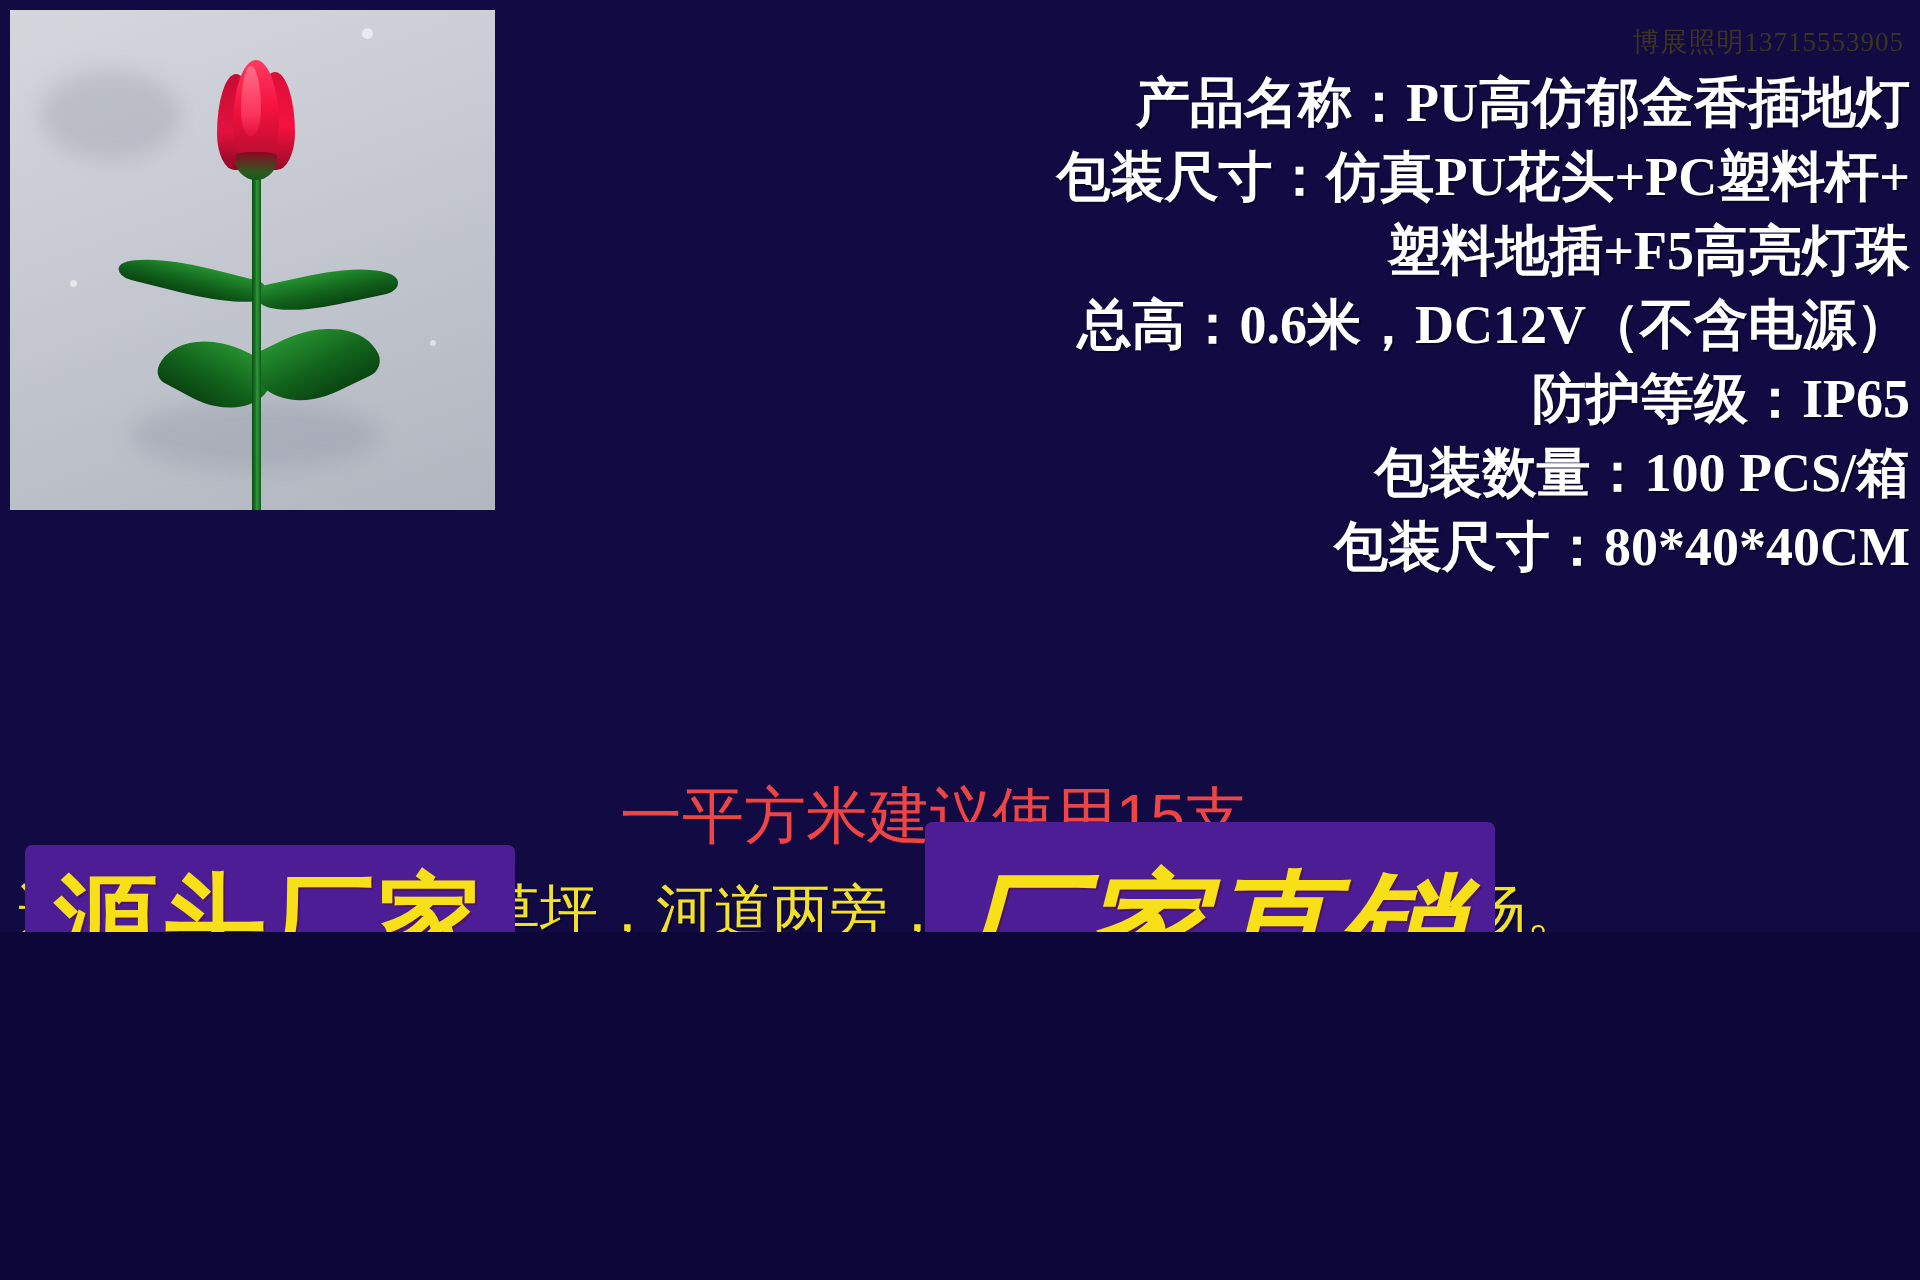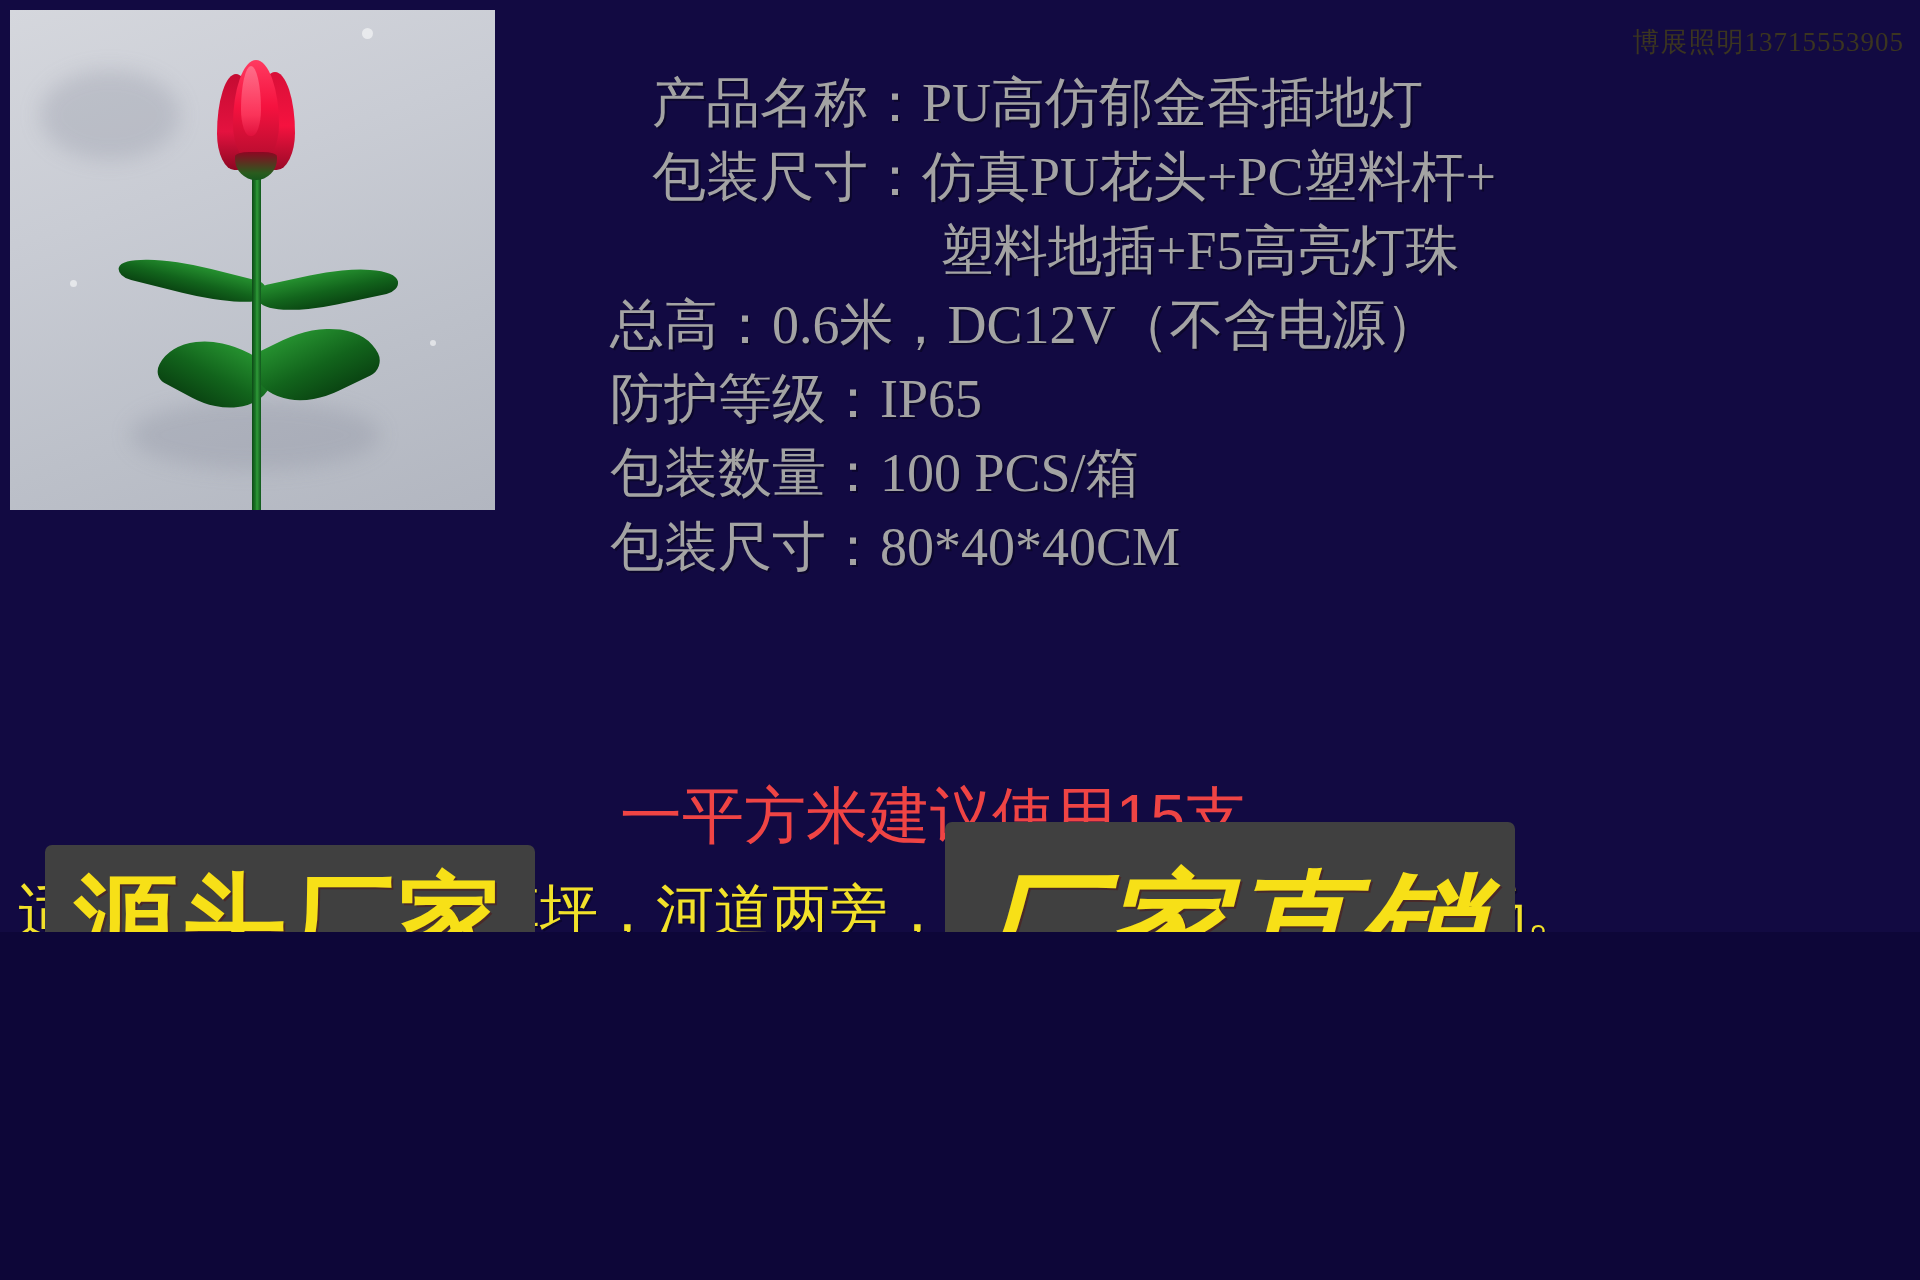--- a/index.html
+++ b/index.html
@@ -7,20 +7,21 @@
     padding: 0;
     background: #0d0638;
   }
   #page {
     position: relative;
     width: 1920px;
     height: 932px;
     background: #120a42;
     overflow: hidden;
     font-family: "Liberation Serif", "DejaVu Serif", serif;
+    text-align: right;
   }
 
   
   #photo {
     position: absolute;
     left: 10px;
     top: 10px;
     width: 485px;
     height: 500px;
     background: linear-gradient(160deg, #d5d7dd 0%, #c9ccd4 35%, #bcc0c9 70%, #b2b6c0 100%);
@@ -75,25 +76,26 @@
   }
 
   
   #specs {
     position: absolute;
     left: 610px;
     top: 66px;
     width: 1300px;
   }
   .spec-line {
-    color: #a3a3a3;
+    color: #ffffff;
     font-size: 54px;
     line-height: 74px;
     white-space: nowrap;
     text-shadow: 2px 2px 0 rgba(0,0,0,0.35);
+    font-weight: bold;
   }
   .spec-line.indent1 { padding-left: 42px; }
   .spec-line.indent2 { padding-left: 330px; }
 
   
   #advice {
     position: absolute;
     left: 620px;
     top: 788px;
     color: #ef4444;
@@ -111,26 +113,25 @@
     color: #f2e12a;
     font-size: 58px;
     line-height: 72px;
     white-space: nowrap;
     text-shadow: 2px 2px 0 rgba(0,0,0,0.3);
   }
 
   
   .banner {
     position: absolute;
-    background: #404040;
+    background: #4c1d95;
     border-radius: 7px;
     display: flex;
     align-items: center;
     justify-content: center;
-    margin-left: 20px;
   }
   .banner span {
     color: #f7e017;
     font-weight: bold;
     white-space: nowrap;
     letter-spacing: 4px;
     text-shadow: 2px 2px 0 rgba(90,0,0,0.35);
   }
   #banner-left  { left: 25px;  top: 845px;  width: 490px; height: 158px; }
   #banner-left span  { font-size: 104px; }

